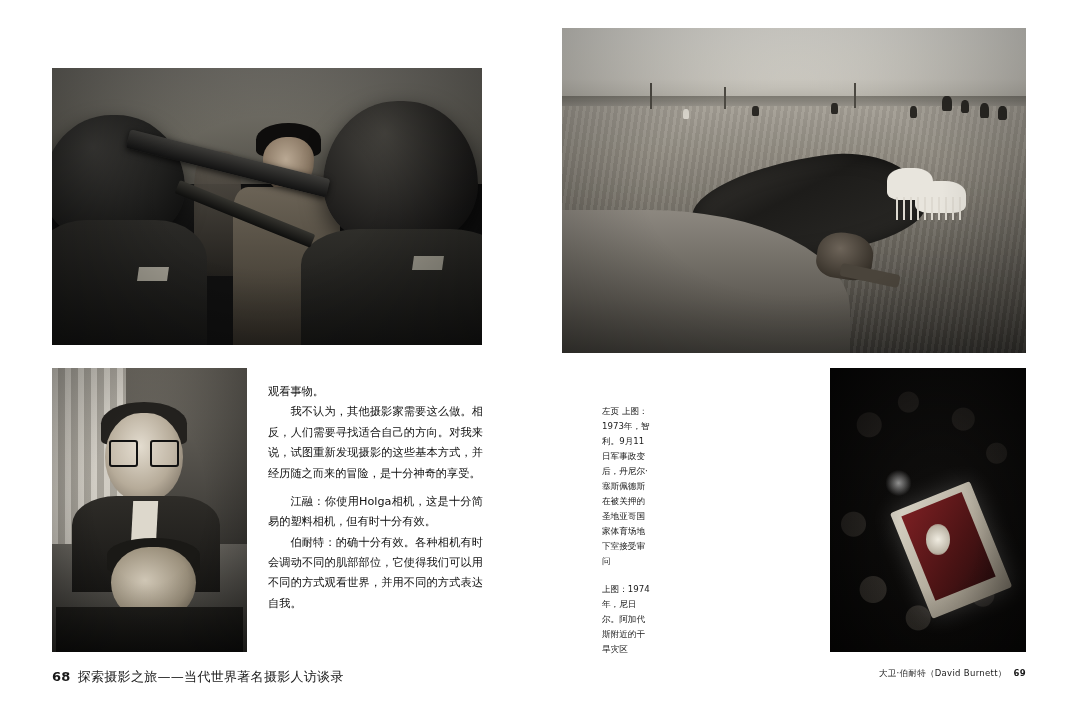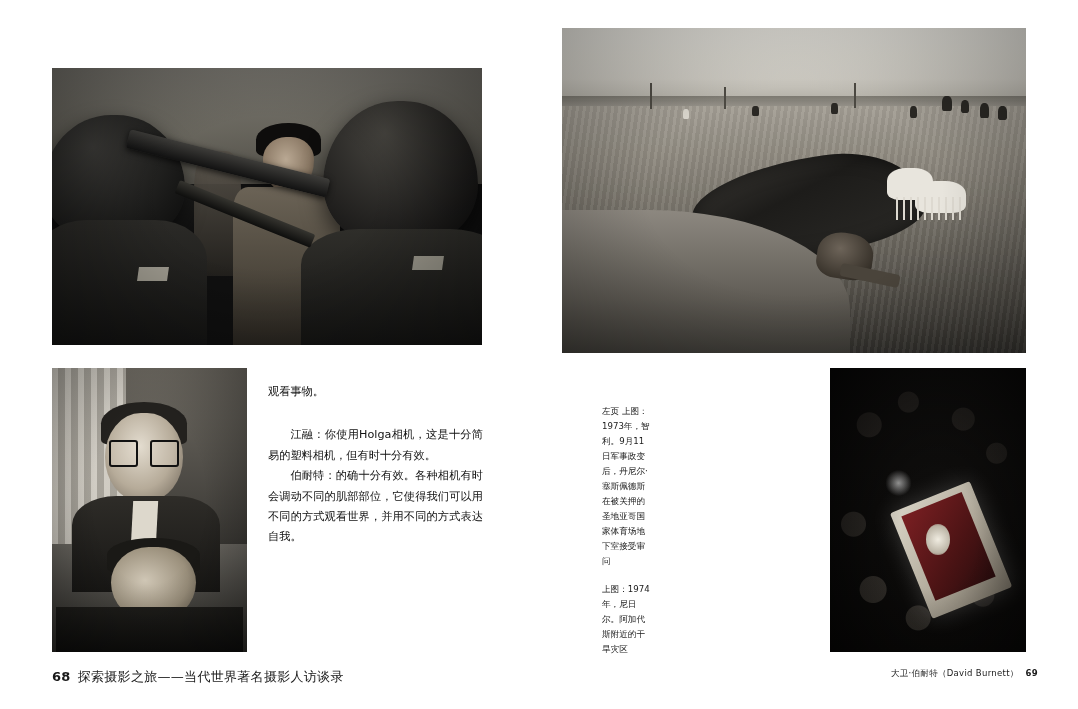--- a/index.html
+++ b/index.html
@@ -149,21 +149,21 @@
     background:radial-gradient(ellipse at 50% 45%,rgba(0,0,0,0) 40%,rgba(0,0,0,.4) 100%);
   }
 
   .col-text{
     position:absolute;left:268px;top:382px;width:215px;
     font-size:11.2px;line-height:1.82;color:#111;text-align:justify;
     font-family:"DejaVu Sans","Liberation Sans",sans-serif;
   }
   .col-text p{margin:0 0 0 0;}
   .col-text p.indent{text-indent:2em;}
-  .col-text p.gap{margin-top:23px;}
+  .col-text p.gap{margin-top:8px;}
 
   
   .p-landscape{
     left:562px;top:28px;width:464px;height:325px;
     background:linear-gradient(180deg,#cfcdc6 0%,#bdbab2 14%,#8d8a81 30%,#6f6c64 55%,#4e4c46 80%,#3a3833 100%);
   }
   .p-landscape .sky{
     position:absolute;left:0;top:0;width:100%;height:22%;
     background:linear-gradient(180deg,#e6e4dd 0%,#cdcac2 70%,#b3b0a7 100%);
   }
@@ -266,21 +266,21 @@
   }
   .caption p{margin:0 16px 13px 0;}
 
   
   .footer-left{
     position:absolute;left:52px;top:668px;
     font-size:13px;color:#1a1a1a;letter-spacing:.3px;
   }
   .footer-left .pg{font-weight:bold;margin-right:7px;}
   .footer-right{
-    position:absolute;right:40px;top:668px;
+    position:absolute;right:52px;top:668px;
     font-size:8.5px;color:#1a1a1a;letter-spacing:.3px;text-align:right;
   }
   .footer-right .pg{font-weight:bold;margin-left:7px;}
 </style>
 </head>
 <body>
 
 <div class="spread">
 
   <div class="photo p-soldiers">
@@ -310,20 +310,21 @@
     <div class="k-body"></div>
     <div class="k-shirt"></div>
     <div class="n-hair"></div>
     <div class="n-head"></div>
     <div class="n-body"></div>
     <div class="vig"></div>
   </div>
 
   <div class="col-text">
     <p>观看事物。</p>
+    <p class="indent">我不认为，其他摄影家需要这么做。相反，人们需要寻找适合自己的方向。对我来说，试图重新发现摄影的这些基本方式，并经历随之而来的冒险，是十分神奇的享受。</p>
     <p class="indent gap">江融：你使用Holga相机，这是十分简易的塑料相机，但有时十分有效。</p>
     <p class="indent">伯耐特：的确十分有效。各种相机有时会调动不同的肌部部位，它使得我们可以用不同的方式观看世界，并用不同的方式表达自我。</p>
   </div>
 
   <div class="footer-left">
     <span class="pg">68</span><span>探索摄影之旅——当代世界著名摄影人访谈录</span>
   </div>
 
   <div class="photo p-landscape">
     <div class="sky"></div>

